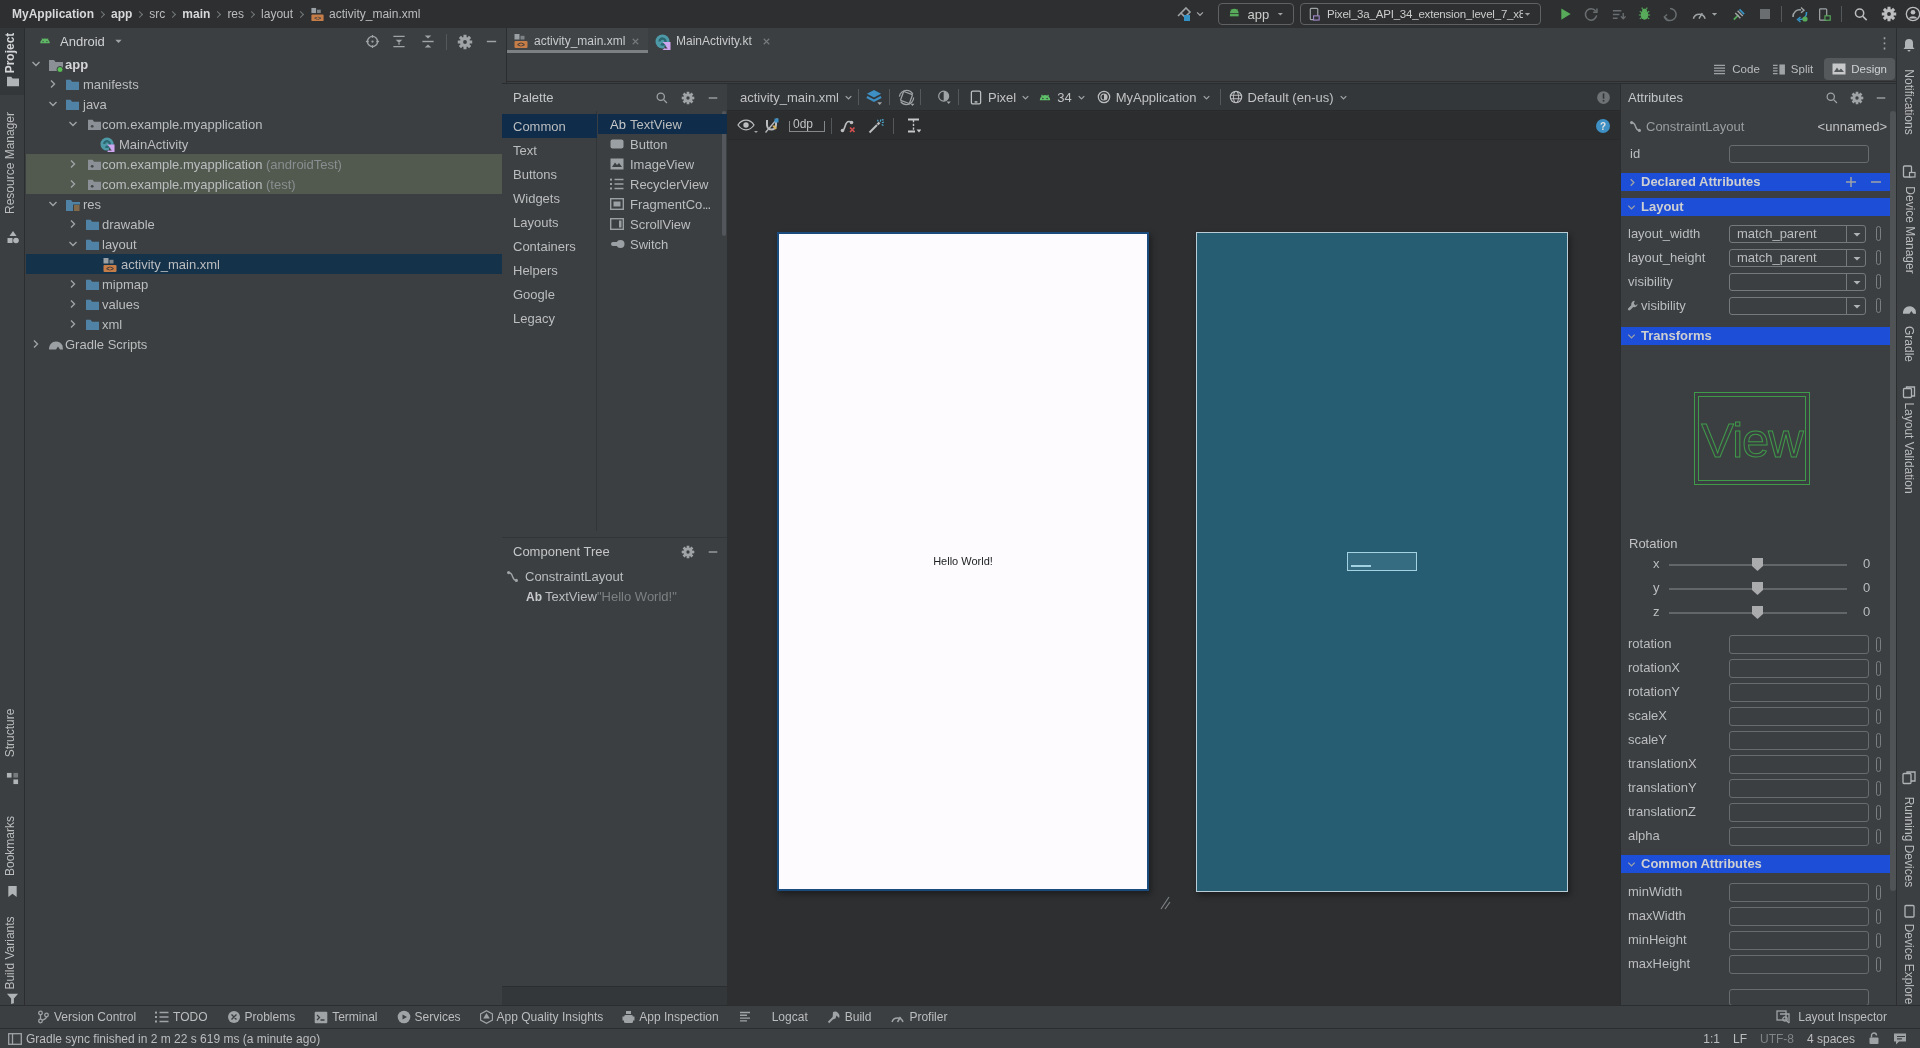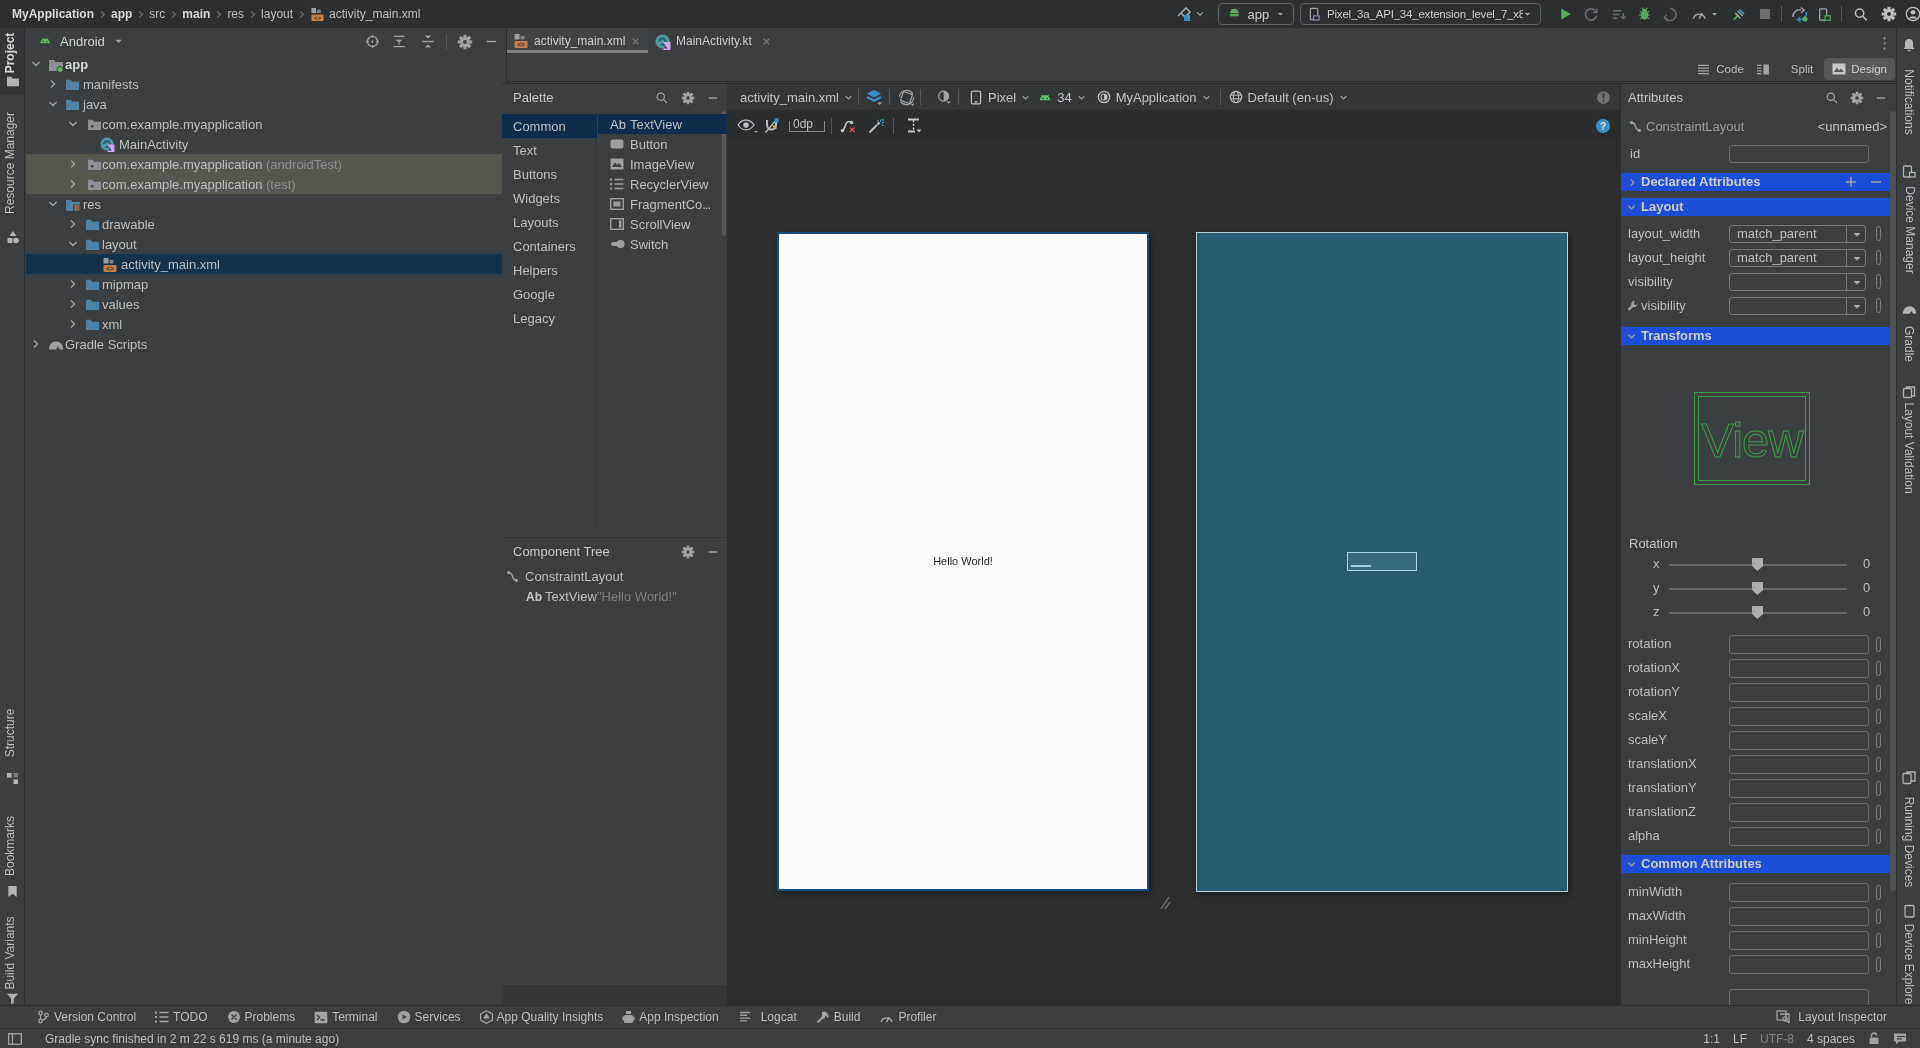--- a/index.html
+++ b/index.html
@@ -429,21 +429,21 @@
 </div>
 
 <div class="abs" id="modes" style="left:507px;top:56px;width:1389px;height:26px;background:#3c3f41;border-bottom:1px solid #2b2d2e;font-size:11.5px;">
   <div class="row" style="position:absolute;right:0;top:0;height:26px;gap:0;">
     <div class="row" style="gap:6px;padding:0 6px;">
       <svg width="13" height="11" viewBox="0 0 14 12">
           <path d="M1 1.5 h12 M1 4.5 h12 M1 7.5 h12 M1 10.5 h12" stroke="#9fa3a6" stroke-width="1.6"></path>
         </svg>
       <span>Code</span>
     </div>
-    <div class="row" style="gap:22px;padding:0 6px;">
+    <div class="row" style="gap:6px;padding:0 6px;">
       <svg width="13" height="11" viewBox="0 0 14 12">
           <path d="M1 1.5 h5 M1 4.5 h5 M1 7.5 h5 M1 10.5 h5" stroke="#9fa3a6" stroke-width="1.6"></path>
           <rect x="8" y="0.5" width="6" height="11" fill="#9fa3a6"></rect>
         </svg>
       <span>Split</span>
     </div>
     <div class="row" style="gap:5px;padding:0 8px;height:22px;background:#55595b;border-radius:4px;margin:0 1px 0 5px;">
       <svg width="14" height="12" viewBox="0 0 14 12">
           <rect x="0.5" y="0.5" width="13" height="11" fill="#c6c8ca"></rect>
           <path d="M2 9 L5 4.5 L7 7.5 L9 5.5 L12 9 Z" fill="#55595b"></path>
@@ -964,21 +964,21 @@
       </div>
     <div class="row" style="gap:4px;">
         <svg width="13" height="14" viewBox="0 0 13 14">
           <rect x="4" y="1" width="5" height="3" fill="#9fa3a6"></rect>
           <rect x="2" y="5" width="9" height="8" rx="1.5" fill="#9fa3a6"></rect>
           <rect x="0.5" y="6.5" width="1.6" height="4" fill="#9fa3a6"></rect>
           <rect x="10.9" y="6.5" width="1.6" height="4" fill="#9fa3a6"></rect>
         </svg>
         <span>App Inspection</span>
       </div>
-    <div class="row" style="gap:9px;align-items:flex-end;">
+    <div class="row" style="gap:20px;align-items:flex-end;">
         <svg width="14" height="13" viewBox="0 0 14 13">
           <path d="M2 1.5 h10 M2 4.3 h7 M2 7.1 h10 M2 9.9 h7" stroke="#9fa3a6" stroke-width="1.4"></path>
         </svg>
         <span>Logcat</span>
       </div>
     <div class="row" style="gap:4px;">
         <svg width="14" height="14" viewBox="0 0 14 14">
           <path d="M1.5 12.5 L6.5 7.5" stroke="#9fa3a6" stroke-width="1.8"></path>
           <path d="M6 2 a4.5 4.5 0 0 1 6 6 L9.5 5.5 8.5 8.5 5.5 9.5 Z" fill="#9fa3a6"></path>
         </svg>
@@ -997,21 +997,21 @@
         <rect x="1" y="1" width="9" height="9" fill="none" stroke="#9fa3a6" stroke-width="1.3"></rect>
         <path d="M4 4 h9 v9" fill="none" stroke="#9fa3a6" stroke-width="1.3"></path>
         <circle cx="9" cy="9" r="2.2" fill="none" stroke="#9fa3a6" stroke-width="1.2"></circle>
         <path d="M10.5 10.5 L13 13" stroke="#9fa3a6" stroke-width="1.2"></path>
       </svg>
     <span>Layout Inspector</span>
   </div>
 </div>
 
 <div class="abs" id="statusbar" style="left:0;top:1028px;width:1920px;height:20px;background:#3c3f41;border-top:1px solid #2b2d2e;font-size:12px;">
-  <div class="row" style="position:absolute;left:8px;top:0;height:19px;gap:23px;justify-content:flex-end;">
+  <div class="row" style="position:absolute;left:8px;top:0;height:19px;gap:4px;justify-content:flex-end;">
     <svg width="14" height="12" viewBox="0 0 14 12">
         <rect x="0.7" y="0.7" width="12.6" height="10.6" fill="none" stroke="#9fa3a6" stroke-width="1.3"></rect>
         <path d="M4.5 0.7 V11.3" stroke="#9fa3a6" stroke-width="1.3"></path>
       </svg>
     <span>Gradle sync finished in 2 m 22 s 619 ms (a minute ago)</span>
   </div>
   <div class="row" style="position:absolute;right:13px;top:0;height:19px;gap:13px;margin-left:28px;">
     <span>1:1</span>
       <span>LF</span>
       <span style="color:#808486;">UTF-8</span>

